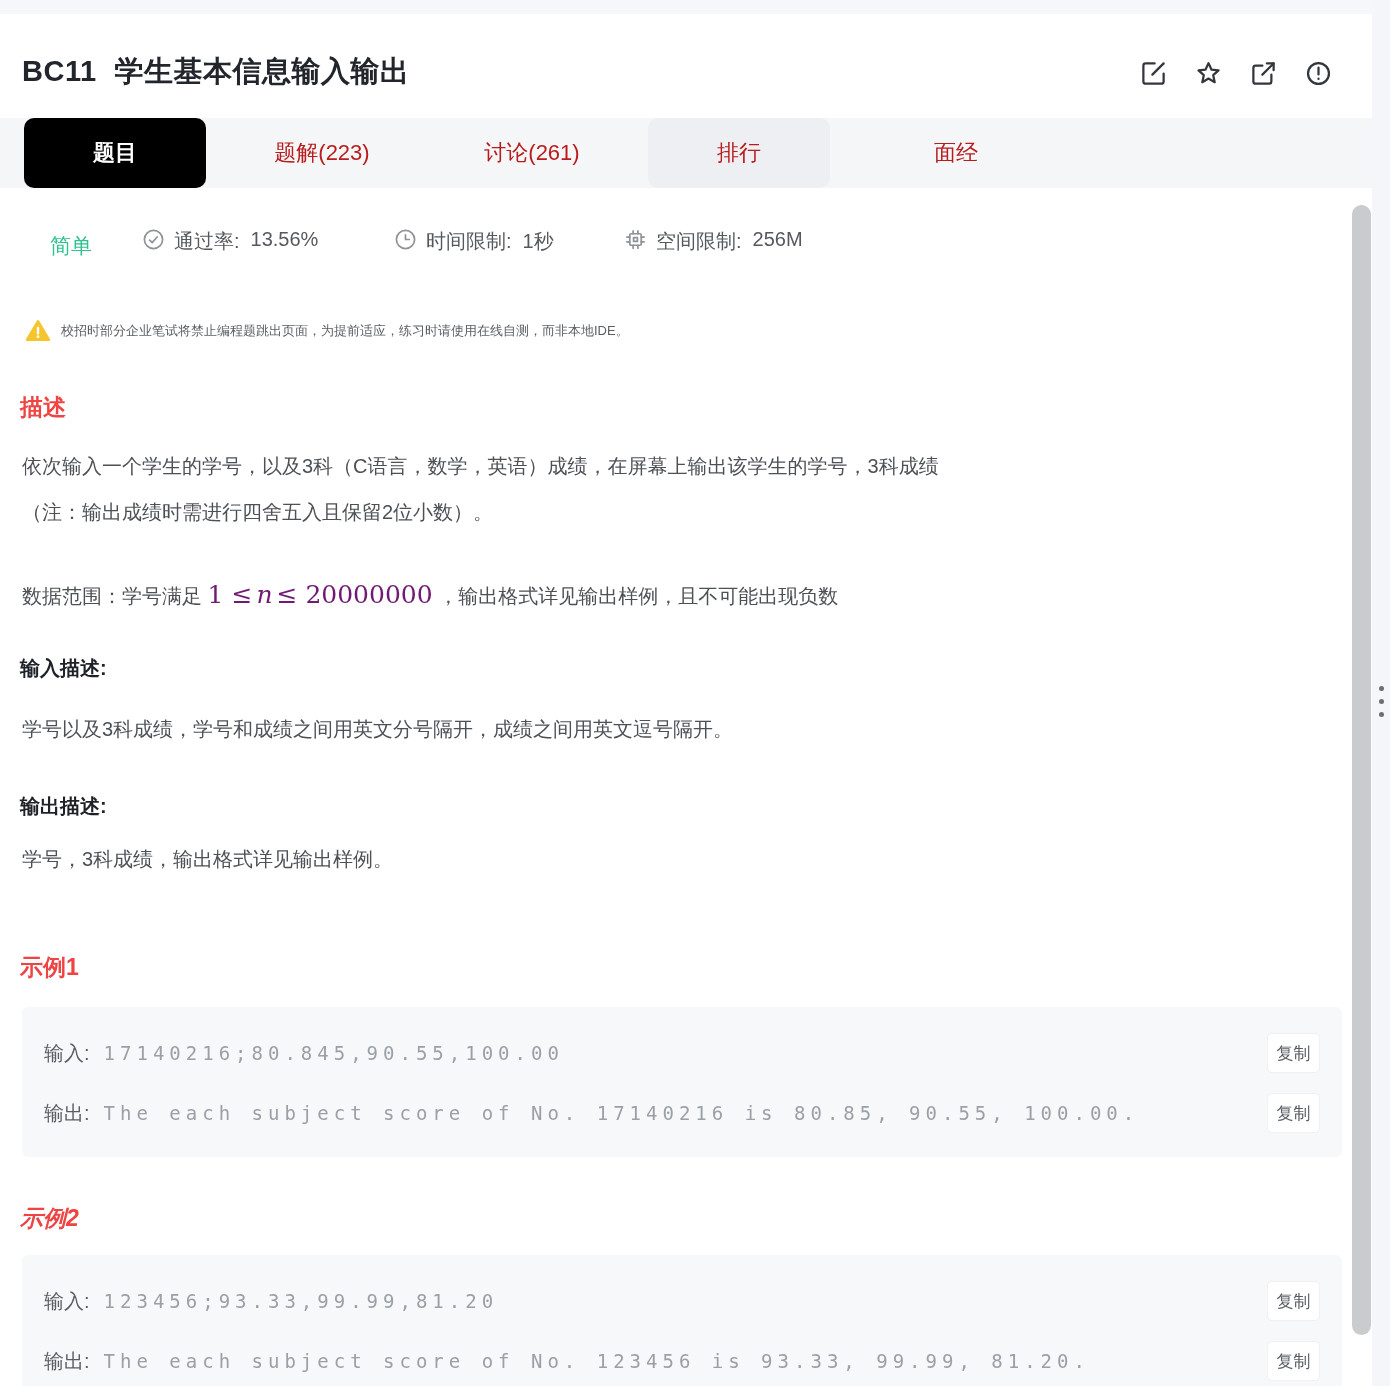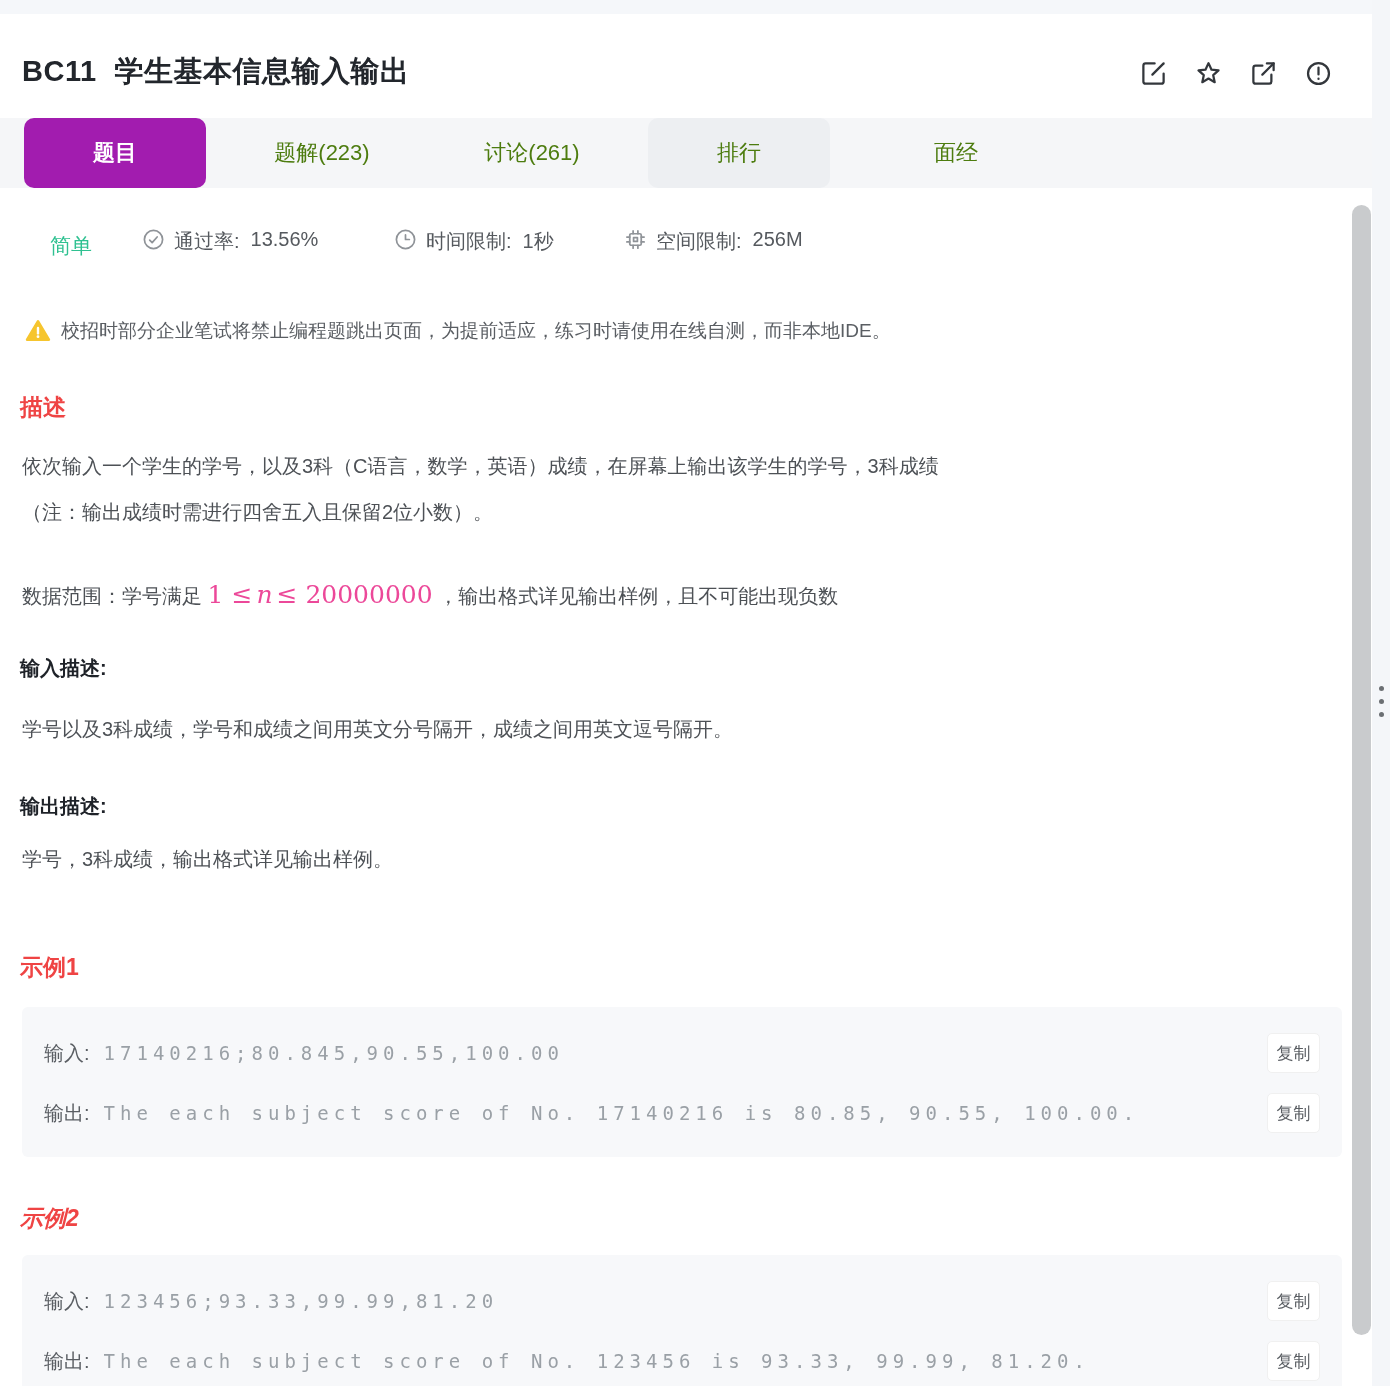--- a/index.html
+++ b/index.html
@@ -17,40 +17,40 @@
   
   .title-row { left:22px; top:52px; font-size:29px; font-weight:bold; color:#22262c; letter-spacing:0.5px; white-space:nowrap; }
   .title-code { margin-right:18px; }
   .hdr-icons { right:58px; top:60px; display:flex; gap:28px; position:absolute; }
   .hdr-icons .icbtn { width:27px; height:27px; cursor:pointer; display:flex; align-items:center; justify-content:center; }
   .hdr-icons svg { width:27px; height:27px; stroke:#33373c; stroke-width:2; fill:none; stroke-linecap:round; stroke-linejoin:round; }
 
   
   .tabbar { left:0; top:118px; width:1372px; height:70px; background:#f5f6f8; }
   .tab { position:absolute; top:0; height:70px; display:flex; align-items:center; justify-content:center;
-    font-size:22px; color:#4d7c0f; cursor:pointer; border-radius:10px; }
-  .tab.active { background:#a21caf; color:#fff; font-weight:bold; }
+    font-size:22px; color:#b91c1c; cursor:pointer; border-radius:10px; }
+  .tab.active { background:#000000; color:#fff; font-weight:bold; }
   .tab.hovered { background:#edeff2; }
 
   
   .meta { left:0; top:228px; width:1372px; height:36px; font-size:20px; color:#55595e; }
   .difficulty { position:absolute; left:50px; top:4px; color:#2fc191; font-size:21px; }
   .meta-group { position:absolute; top:0; display:flex; align-items:flex-start; gap:9px; height:36px; }
   .meta-group svg { width:23px; height:23px; stroke:#8f9398; stroke-width:1.8; fill:none; stroke-linecap:round; stroke-linejoin:round; }
   .meta-val { margin-left:2px; }
 
   
-  .warning { left:25px; top:318px; display:flex; align-items:center; gap:10px; font-size:19px; color:#5a5e63; }
+  .warning { left:25px; top:318px; display:flex; align-items:center; gap:10px; font-size:13px; color:#5a5e63; }
   .warning svg { width:26px; height:26px; flex:none; }
 
   
   .h-big { position:absolute; left:20px; font-size:23px; font-weight:bold; color:#ef4444; }
   .h-sub { position:absolute; left:20px; font-size:20px; font-weight:bold; color:#1e2228; }
   .para { position:absolute; left:22px; font-size:20px; color:#4d5156; white-space:nowrap; }
-  .range-math { font-family:"DejaVu Serif","Liberation Serif",serif; font-size:25px; color:#ec4899; }
+  .range-math { font-family:"DejaVu Serif","Liberation Serif",serif; font-size:25px; color:#701a75; }
   .range-math .var { font-style:italic; padding:0 4px; }
 
   
   .ex-box { position:absolute; left:22px; width:1320px; background:#f7f8fa; border-radius:6px; padding:26px 22px 24px 22px; }
   .ex-row { display:flex; align-items:center; height:40px; }
   .ex-row + .ex-row { margin-top:20px; }
   .ex-label { font-size:20px; color:#5a5e63; flex:none; }
   .ex-code { margin-left:14px; font-family:"DejaVu Sans Mono","Liberation Mono",monospace;
     font-size:19px; letter-spacing:5px; color:#9aa0a6; white-space:nowrap; overflow:hidden; flex:1; }
   .copy-btn { flex:none; width:53px; height:40px; background:#fff; border:1px solid #f0f0f0; border-radius:5px;

